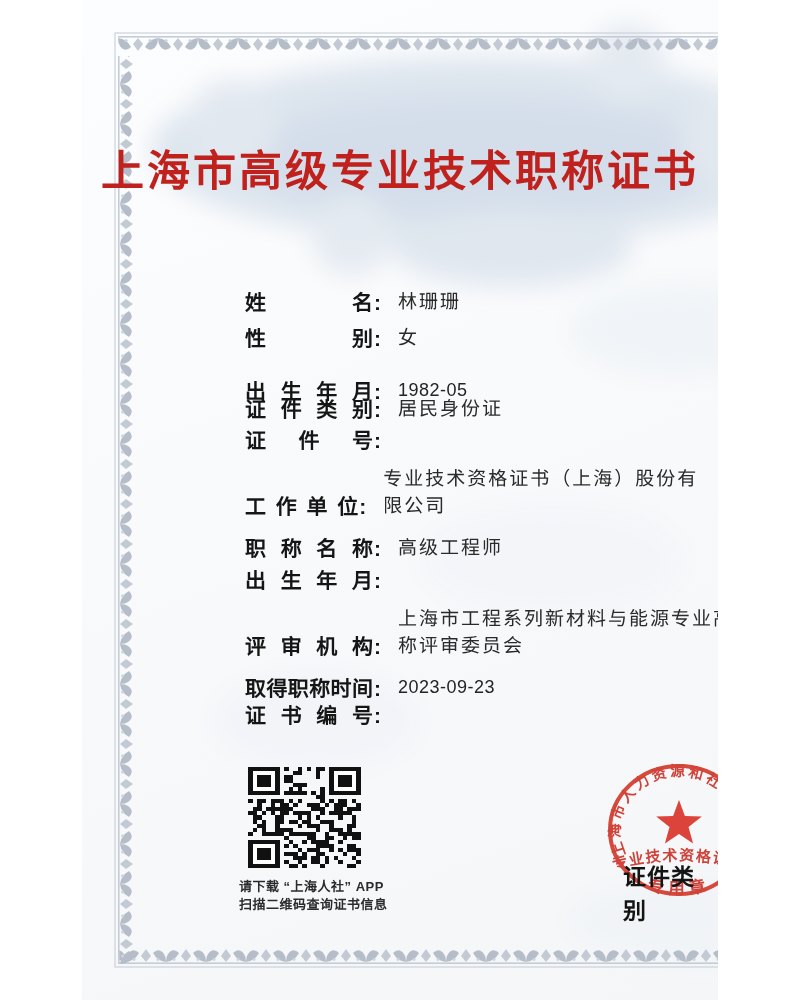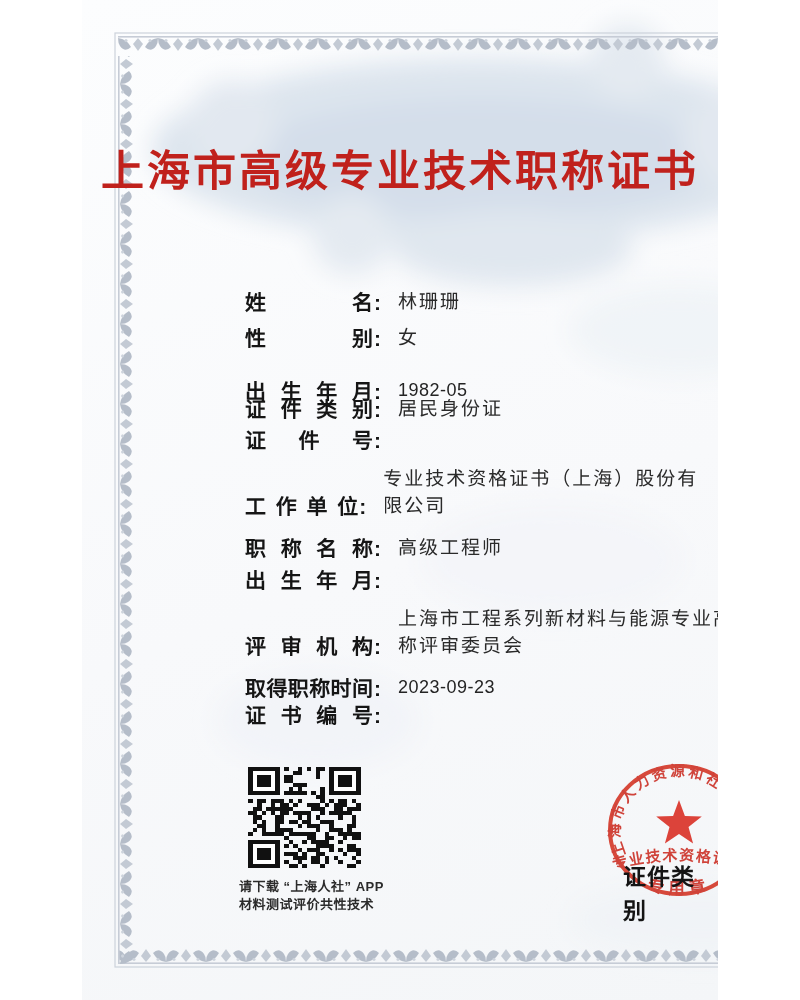--- a/index.html
+++ b/index.html
@@ -180,21 +180,21 @@
       </g>
       <g fill="#111">
         <rect x="2" y="2" width="3" height="3"></rect>
           <rect x="20" y="2" width="3" height="3"></rect>
           <rect x="2" y="20" width="3" height="3"></rect>
       </g>
     </svg>
   </div>
   <div class="qr-caption">
     <div>请下载 “上海人社” APP</div>
-    <div>材料测试评价共性技术</div>
+    <div>扫描二维码查询证书信息</div>
   </div>
 
   <svg class="layer z4" width="800" height="1000" viewBox="0 0 800 1000" aria-hidden="true">
     <defs>
       <path id="seal-arc-top" d="M543.5 853 A59 54 0 1 1 650.5 853" fill="none"></path>
       <path id="seal-arc-mid" d="M537 868 Q597 853 657 868" fill="none"></path>
       <path id="seal-arc-bot" d="M560 889 Q597 899 634 889" fill="none"></path>
     </defs>
     <g opacity="0.92">
       <ellipse cx="597" cy="830" rx="69" ry="64" fill="none" stroke="#d43a2b" stroke-width="4"></ellipse>

